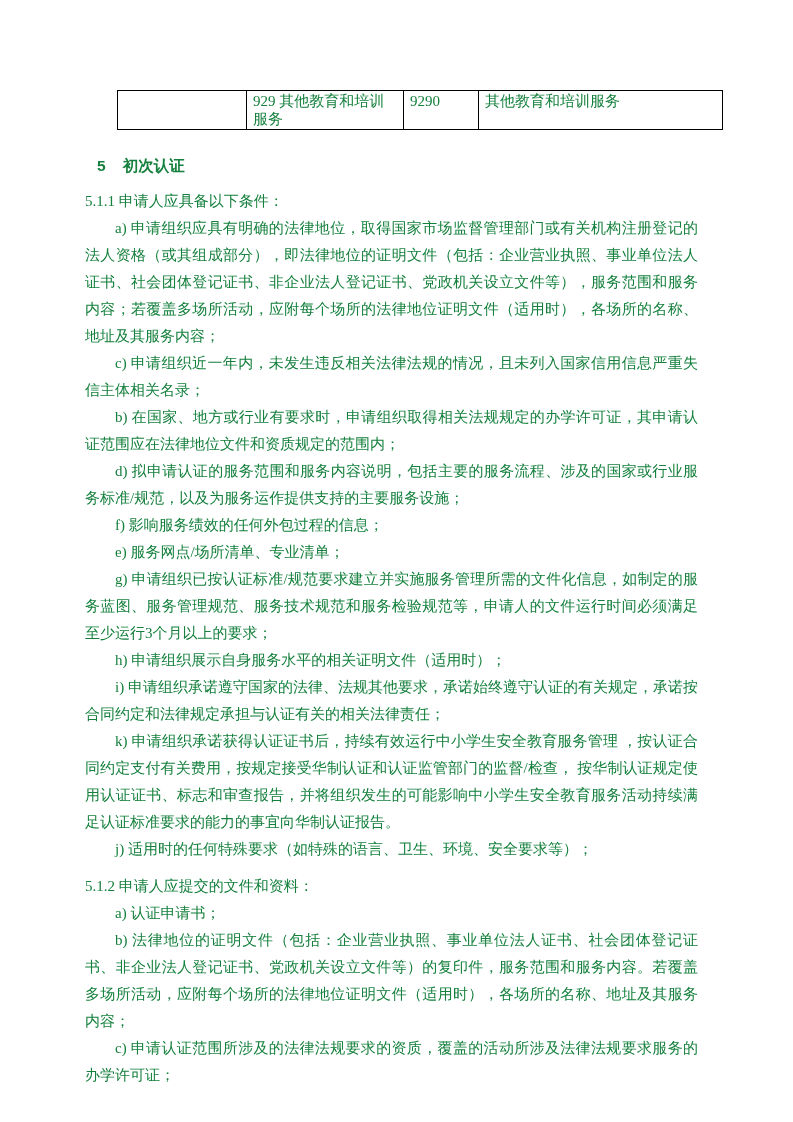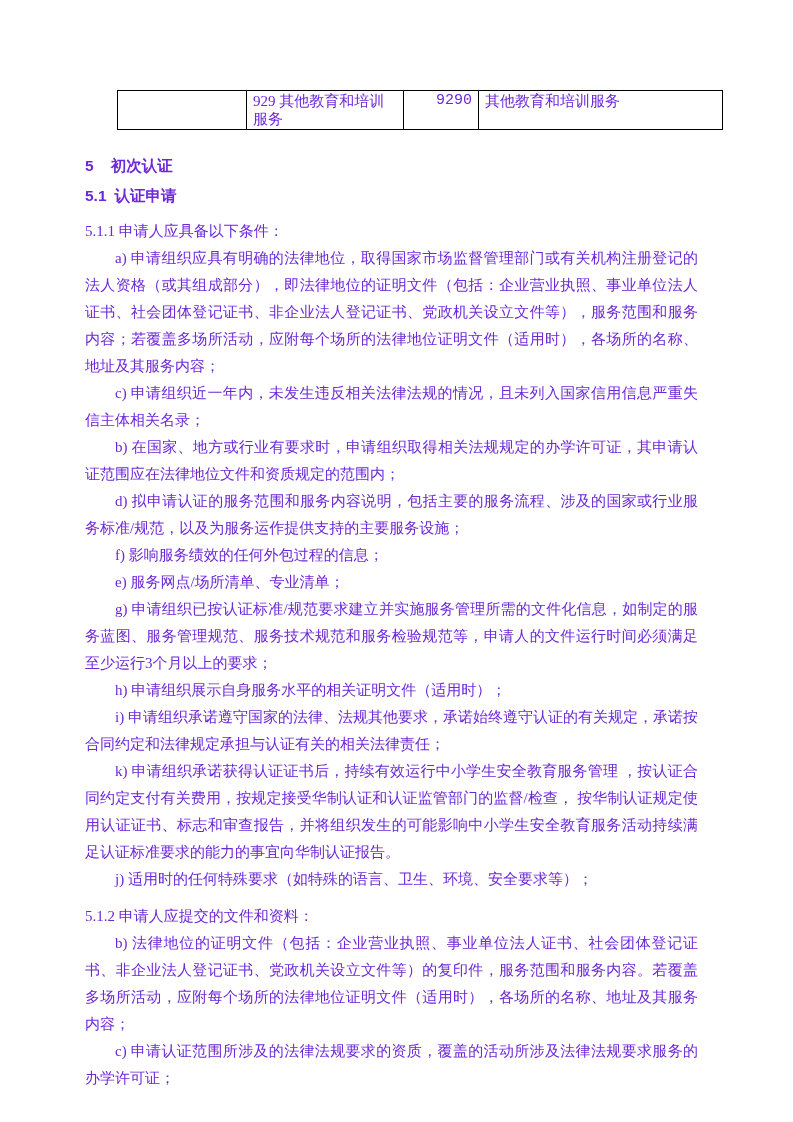--- a/index.html
+++ b/index.html
@@ -3,45 +3,45 @@
 <meta charset="utf-8">
 <style>
   html,body{margin:0;padding:0;background:#ffffff;}
   .page{
     position:relative;
     width:793px;height:1122px;
     background:#ffffff;
     box-sizing:border-box;
     padding:90px 95px 0 85px;
     font-family:"Liberation Serif","DejaVu Serif",serif;
-    color:#6d28d9;
+    color:#15803d;
     overflow:hidden;
   }
   table.cls-table{
     border-collapse:collapse;
     table-layout:fixed;
     margin-left:32px;
     width:553px;
   }
   table.cls-table td{
     border:1.5px solid #000000;
     font-size:15px;
     line-height:18px;
     padding:1px 6px;
     vertical-align:top;
     overflow:hidden;
   }
   td.c1{width:116px;border-top:none;}
   td.c2{width:144px;text-align:left;}
-  td.c3{width:62px;text-align:right;font-family:Liberation Mono, monospace;}
+  td.c3{width:62px;text-align:left;}
   td.c4{width:231px;text-align:left;}
   h2.sec{
     font-family:"Liberation Sans","DejaVu Sans",sans-serif;
     font-size:15.5px;font-weight:600;
-    margin:24px 0 0 0;line-height:24px;
+    margin:24px 0 0 12px;line-height:24px;
   }
   h2.sec .hnum{margin-right:17px;}
   h3.subsec{
     font-family:"Liberation Sans","DejaVu Sans",sans-serif;
     font-size:15.5px;font-weight:bold;
     margin:6px 0 0 0;line-height:24px;
   }
   h3.subsec .hnum{margin-right:8px;}
   p{
     margin:0;
@@ -66,36 +66,34 @@
         <td class="c3">9290</td>
         <td class="c4">其他教育和培训服务</td>
       </tr>
     </tbody>
   </table>
 
   <h2 class="sec">
     <span class="hnum">5</span><span>初次认证</span>
   </h2>
 
-  <h3 class="subsec">
-    <span class="hnum">5.1</span><span>认证申请</span>
-  </h3>
 
   <p class="clause">5.1.1 申请人应具备以下条件：</p>
 
   <p class="item">a) 申请组织应具有明确的法律地位，取得国家市场监督管理部门或有关机构注册登记的法人资格（或其组成部分），即法律地位的证明文件（包括：企业营业执照、事业单位法人证书、社会团体登记证书、非企业法人登记证书、党政机关设立文件等），服务范围和服务内容；若覆盖多场所活动，应附每个场所的法律地位证明文件（适用时），各场所的名称、地址及其服务内容；</p>
   <p class="item">c) 申请组织近一年内，未发生违反相关法律法规的情况，且未列入国家信用信息严重失信主体相关名录；</p>
   <p class="item">b) 在国家、地方或行业有要求时，申请组织取得相关法规规定的办学许可证，其申请认证范围应在法律地位文件和资质规定的范围内；</p>
   <p class="item">d) 拟申请认证的服务范围和服务内容说明，包括主要的服务流程、涉及的国家或行业服务标准/规范，以及为服务运作提供支持的主要服务设施；</p>
   <p class="item">f) 影响服务绩效的任何外包过程的信息；</p>
   <p class="item">e) 服务网点/场所清单、专业清单；</p>
   <p class="item">g) 申请组织已按认证标准/规范要求建立并实施服务管理所需的文件化信息，如制定的服务蓝图、服务管理规范、服务技术规范和服务检验规范等，申请人的文件运行时间必须满足至少运行3个月以上的要求；</p>
   <p class="item">h) 申请组织展示自身服务水平的相关证明文件（适用时）；</p>
   <p class="item">i) 申请组织承诺遵守国家的法律、法规其他要求，承诺始终遵守认证的有关规定，承诺按合同约定和法律规定承担与认证有关的相关法律责任；</p>
   <p class="item">k) 申请组织承诺获得认证证书后，持续有效运行中小学生安全教育服务管理 ，按认证合同约定支付有关费用，按规定接受华制认证和认证监管部门的监督/检查， 按华制认证规定使用认证证书、标志和审查报告，并将组织发生的可能影响中小学生安全教育服务活动持续满足认证标准要求的能力的事宜向华制认证报告。</p>
   <p class="item">j) 适用时的任何特殊要求（如特殊的语言、卫生、环境、安全要求等）；</p>
 
   <p class="clause">5.1.2 申请人应提交的文件和资料：</p>
 
+  <p class="item">a) 认证申请书；</p>
   <p class="item">b) 法律地位的证明文件（包括：企业营业执照、事业单位法人证书、社会团体登记证书、非企业法人登记证书、党政机关设立文件等）的复印件，服务范围和服务内容。若覆盖多场所活动，应附每个场所的法律地位证明文件（适用时），各场所的名称、地址及其服务内容；</p>
   <p class="item">c) 申请认证范围所涉及的法律法规要求的资质，覆盖的活动所涉及法律法规要求服务的办学许可证；</p>
 
 </div>
 
 </body></html>

